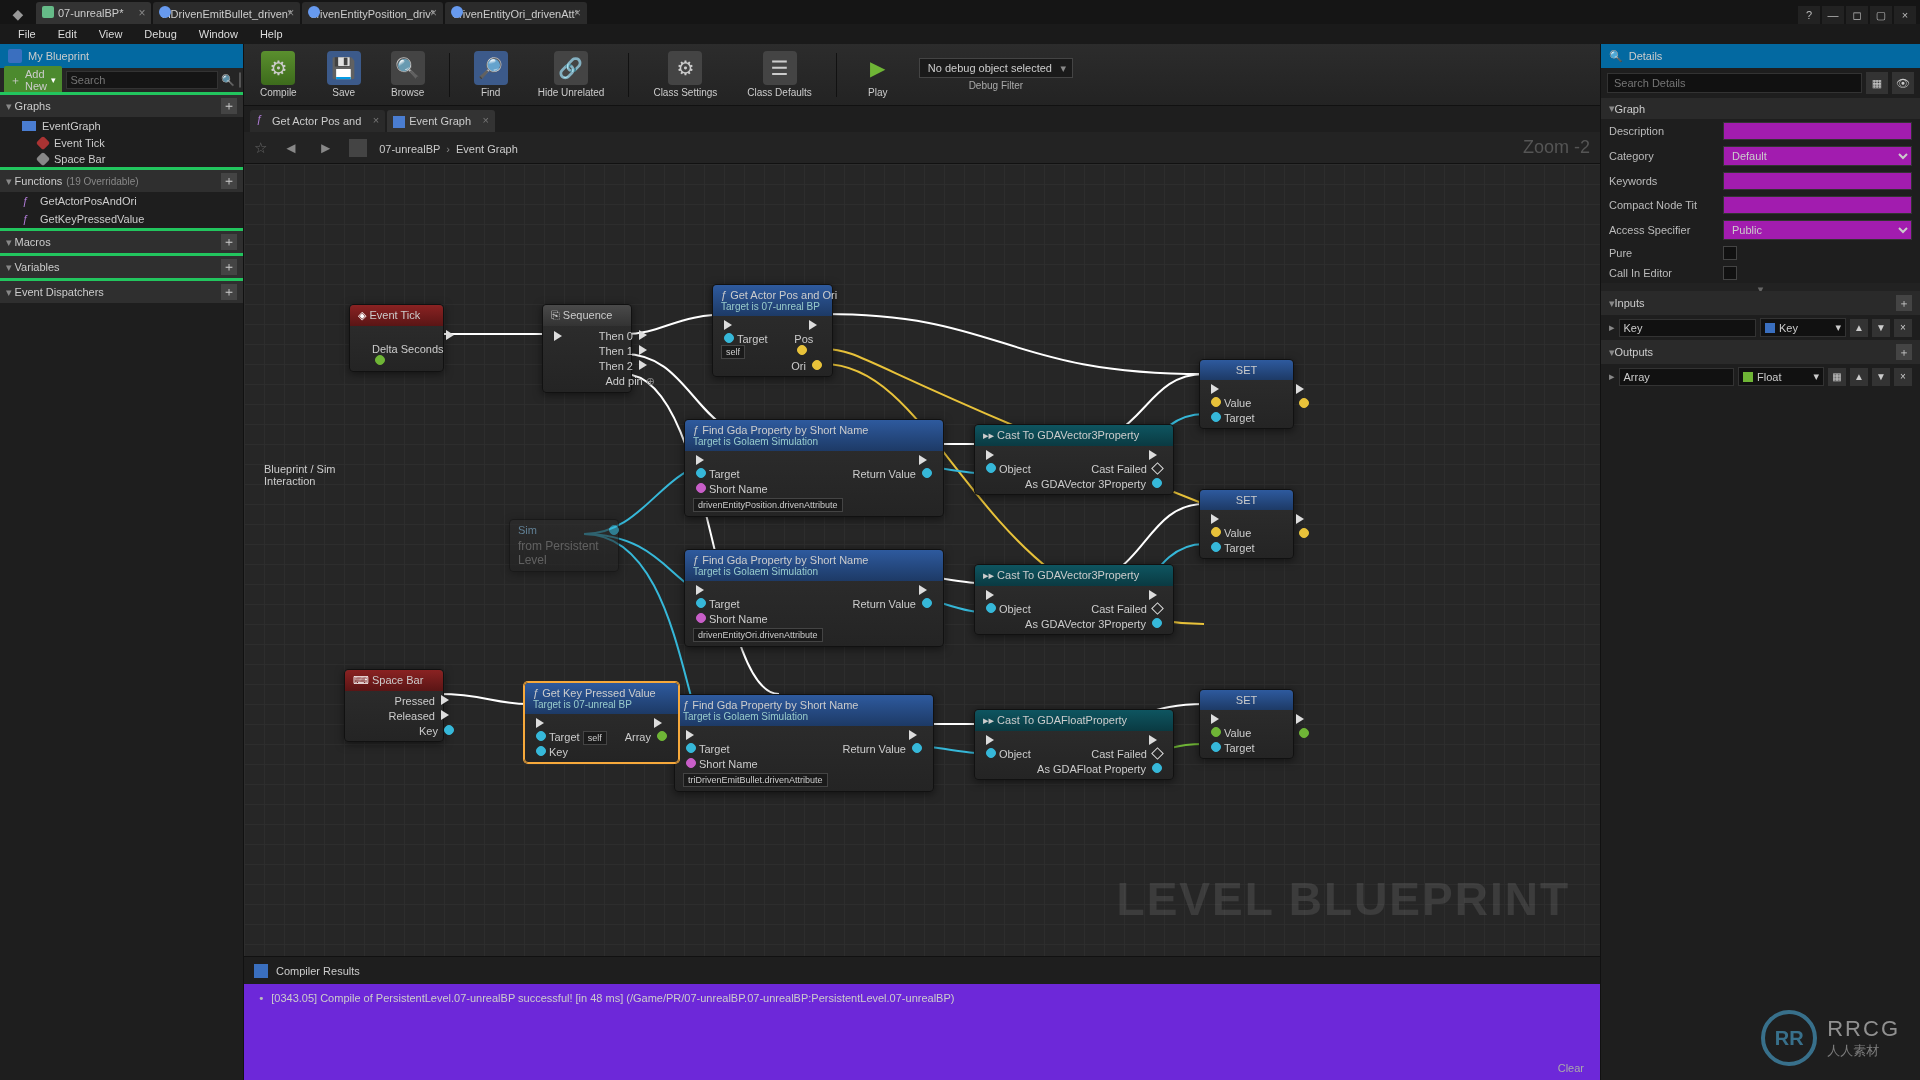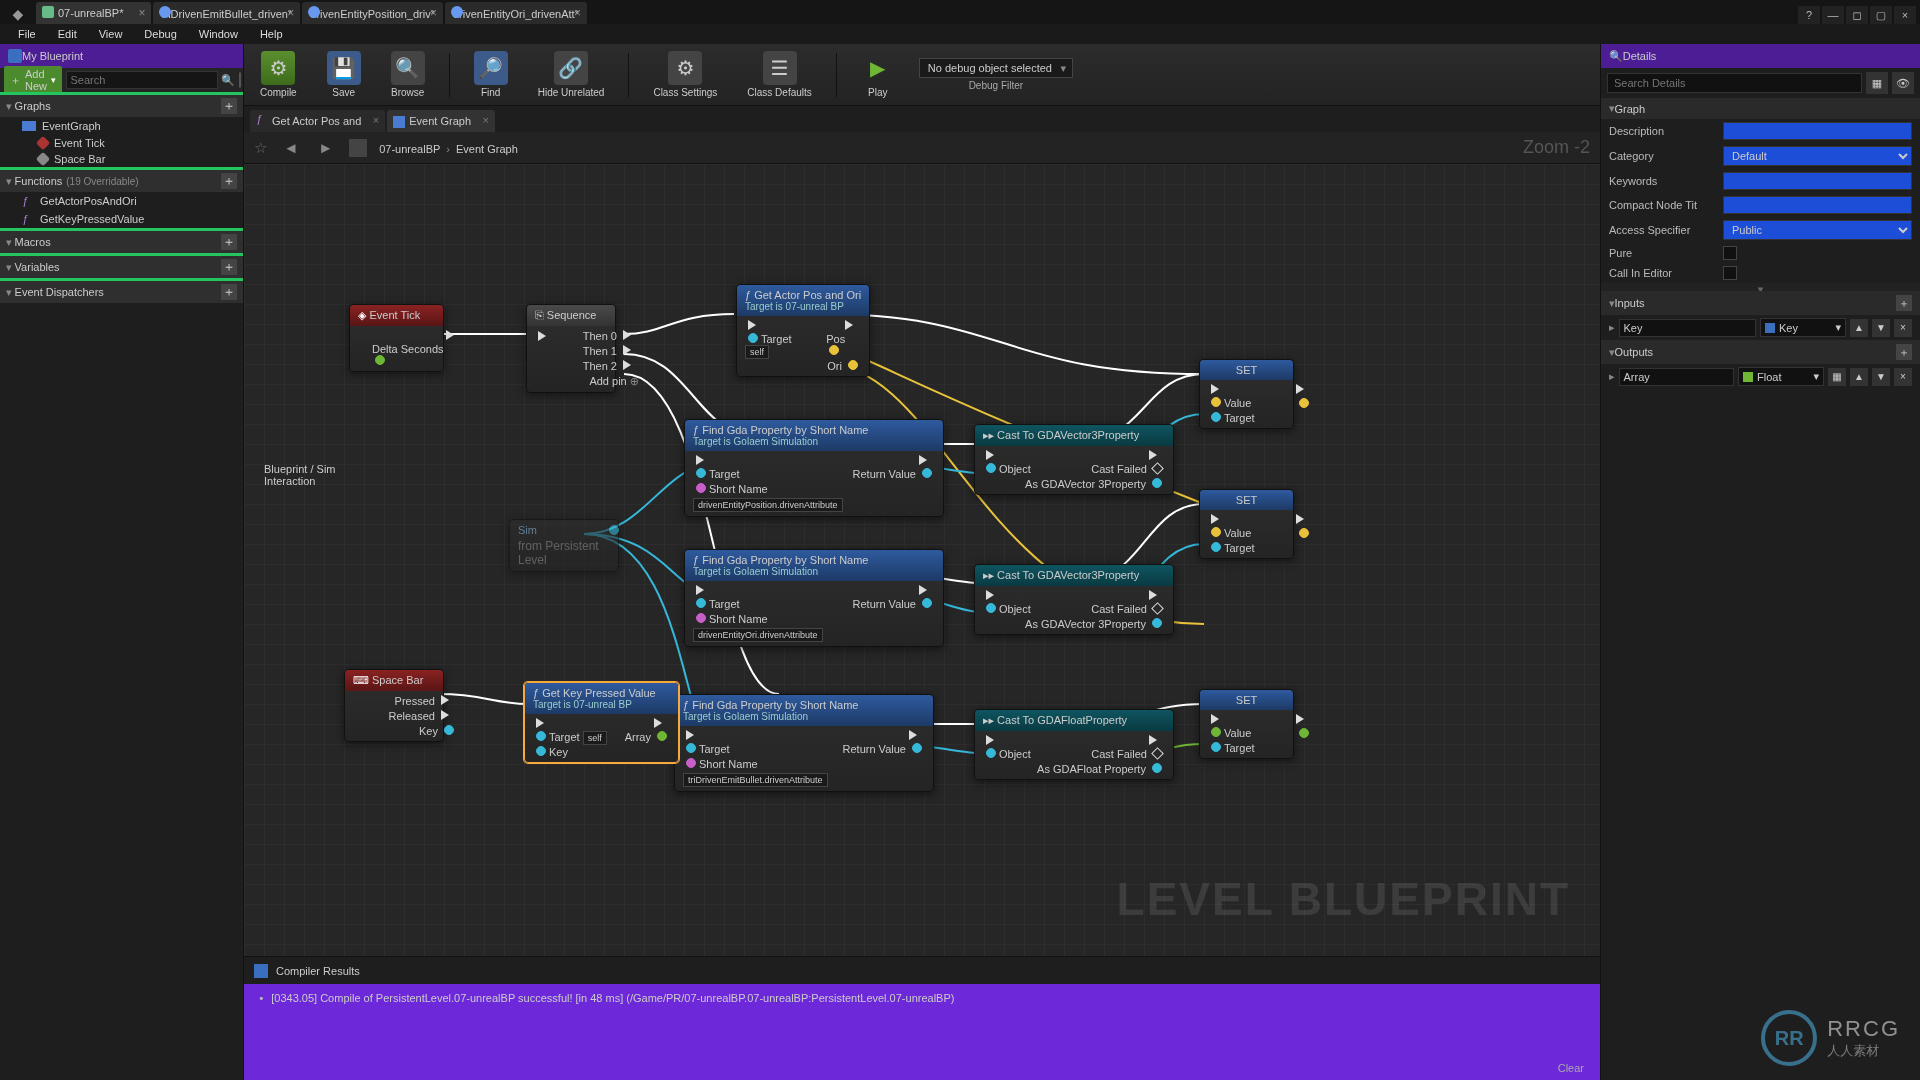--- a/index.html
+++ b/index.html
@@ -18,21 +18,21 @@
 
   
   .menubar { height:20px; background:#1a1a1a; display:flex; align-items:center; padding-left:8px; gap:2px;}
   .menubar span { padding:2px 10px; color:#ddd;}
 
   
   .main { display:flex; height:calc(1080px - 44px); }
 
   
   .left { width:244px; background:#1e1e1e; display:flex; flex-direction:column; border-right:1px solid #111;}
-  .panel-tab { height:24px; background:#4c1d95; display:flex; align-items:center; padding:0 8px; }
+  .panel-tab { height:24px; background:#0369a1; display:flex; align-items:center; padding:0 8px; gap:6px;}
   .panel-tab .ic{width:14px;height:14px;background:#3a6fbf;border-radius:2px;}
   .addrow { height:24px; display:flex; align-items:center; padding:2px 4px; gap:4px; background:#252525;}
   .btn-add { background:#4c8a2e; padding:2px 6px; border-radius:2px; color:#fff; display:flex; align-items:center; gap:4px;}
   .btn-add::after{content:"▾";font-size:9px;}
   .search { flex:1; background:#151515; border:1px solid #333; padding:2px 4px; color:#888;}
   .eye { width:16px;height:16px;border:1px solid #555;border-radius:8px;}
   .sect { background:#2f2f2f; padding:3px 6px; display:flex; align-items:center; justify-content:space-between; border-top:3px solid #22c55e;}
   .sect .t::before{content:"▾ ";color:#888;}
   .sect .plus{width:16px;height:16px;background:#444;display:flex;align-items:center;justify-content:center;font-size:13px;cursor:pointer;}
   .item { padding:3px 8px 3px 22px; display:flex; align-items:center; gap:6px;}
@@ -105,21 +105,21 @@
   .wm{position:absolute;right:30px;bottom:30px;font-size:46px;color:rgba(255,255,255,.1);font-weight:700;letter-spacing:2px;}
   .compres{height:28px;background:#1e1e1e;border-top:1px solid #111;display:flex;align-items:center;padding:0 10px;gap:8px;}
   .compres .ic{width:14px;height:14px;background:#3a6fbf;}
   .log{height:96px;background:#6d28d9;padding:8px 14px;font-family:Consolas,monospace;font-size:11px;color:#bbb;position:relative;}
   .log .clr{position:absolute;right:16px;bottom:6px;color:#aaa;cursor:pointer;}
 
   
   .right{width:320px;background:#1e1e1e;display:flex;flex-direction:column;border-left:1px solid #111;}
   .rfield{display:flex;align-items:center;padding:3px 8px;gap:6px;}
   .rfield label{width:108px;color:#bbb;font-size:11px;}
-  .rfield input,.rfield select{flex:1;background:#1d4ed8;border:1px solid #333;padding:2px 4px;color:#ccc;}
+  .rfield input,.rfield select{flex:1;background:#a21caf;border:1px solid #333;padding:2px 4px;color:#ccc;}
   .rfield .cb{width:14px;height:14px;background:#111;border:1px solid #444;}
   .rhdr{background:#2a2a2a;padding:4px 8px;font-size:11px;display:flex;align-items:center;}
   .rhdr::before{content:"▾ ";color:#888;}
   .rhdr .plus{margin-left:auto;width:16px;height:16px;background:#444;display:flex;align-items:center;justify-content:center;}
   .iorow{display:flex;align-items:center;padding:3px 8px;gap:4px;}
   .iorow .nm{flex:1;background:#111;border:1px solid #333;padding:2px 4px;}
   .iorow .ty{width:86px;background:#111;border:1px solid #333;padding:2px 4px;display:flex;align-items:center;gap:4px;}
   .iorow .sw{width:10px;height:10px;}
   .iorow .b{width:18px;height:18px;background:#333;display:flex;align-items:center;justify-content:center;font-size:10px;}
   .topsearch{display:flex;gap:4px;padding:4px 6px;align-items:center;}
@@ -320,21 +320,21 @@
               <span></span>
               <span class="pin exec"></span>
             </div>
           <div class="row">
               <span></span>
               <span><span>Delta Seconds</span> <span class="pin g"></span></span>
             </div>
         </div>
       </div>
 
-      <div class="node" style="left:282px;top:140px;width:90px">
+      <div class="node" style="left:298px;top:140px;width:90px">
         <div class="nh gray">⎘ <span>Sequence</span></div>
         <div class="nb">
           <div class="row">
               <span class="pin exec"></span>
               <span><span>Then 0</span> <span class="pin exec"></span></span>
             </div>
           <div class="row">
               <span></span>
               <span><span>Then 1</span> <span class="pin exec"></span></span>
             </div>
@@ -342,21 +342,21 @@
               <span></span>
               <span><span>Then 2</span> <span class="pin exec"></span></span>
             </div>
           <div class="row">
               <span></span>
               <span style="color:#888"><span>Add pin</span> ⊕</span>
             </div>
         </div>
       </div>
 
-      <div class="node" style="left:492px;top:120px;width:134px">
+      <div class="node" style="left:468px;top:120px;width:121px">
         <div class="nh blue">ƒ <span>Get Actor Pos and Ori</span><span class="sub">Target is 07-unreal BP</span></div>
         <div class="nb">
           <div class="row">
               <span class="pin exec"></span>
               <span class="pin exec"></span>
             </div>
           <div class="row">
               <span><span class="pin c"></span><span>Target</span> <span class="val">self</span></span>
               <span><span>Pos</span> <span class="pin y"></span></span>
             </div>

